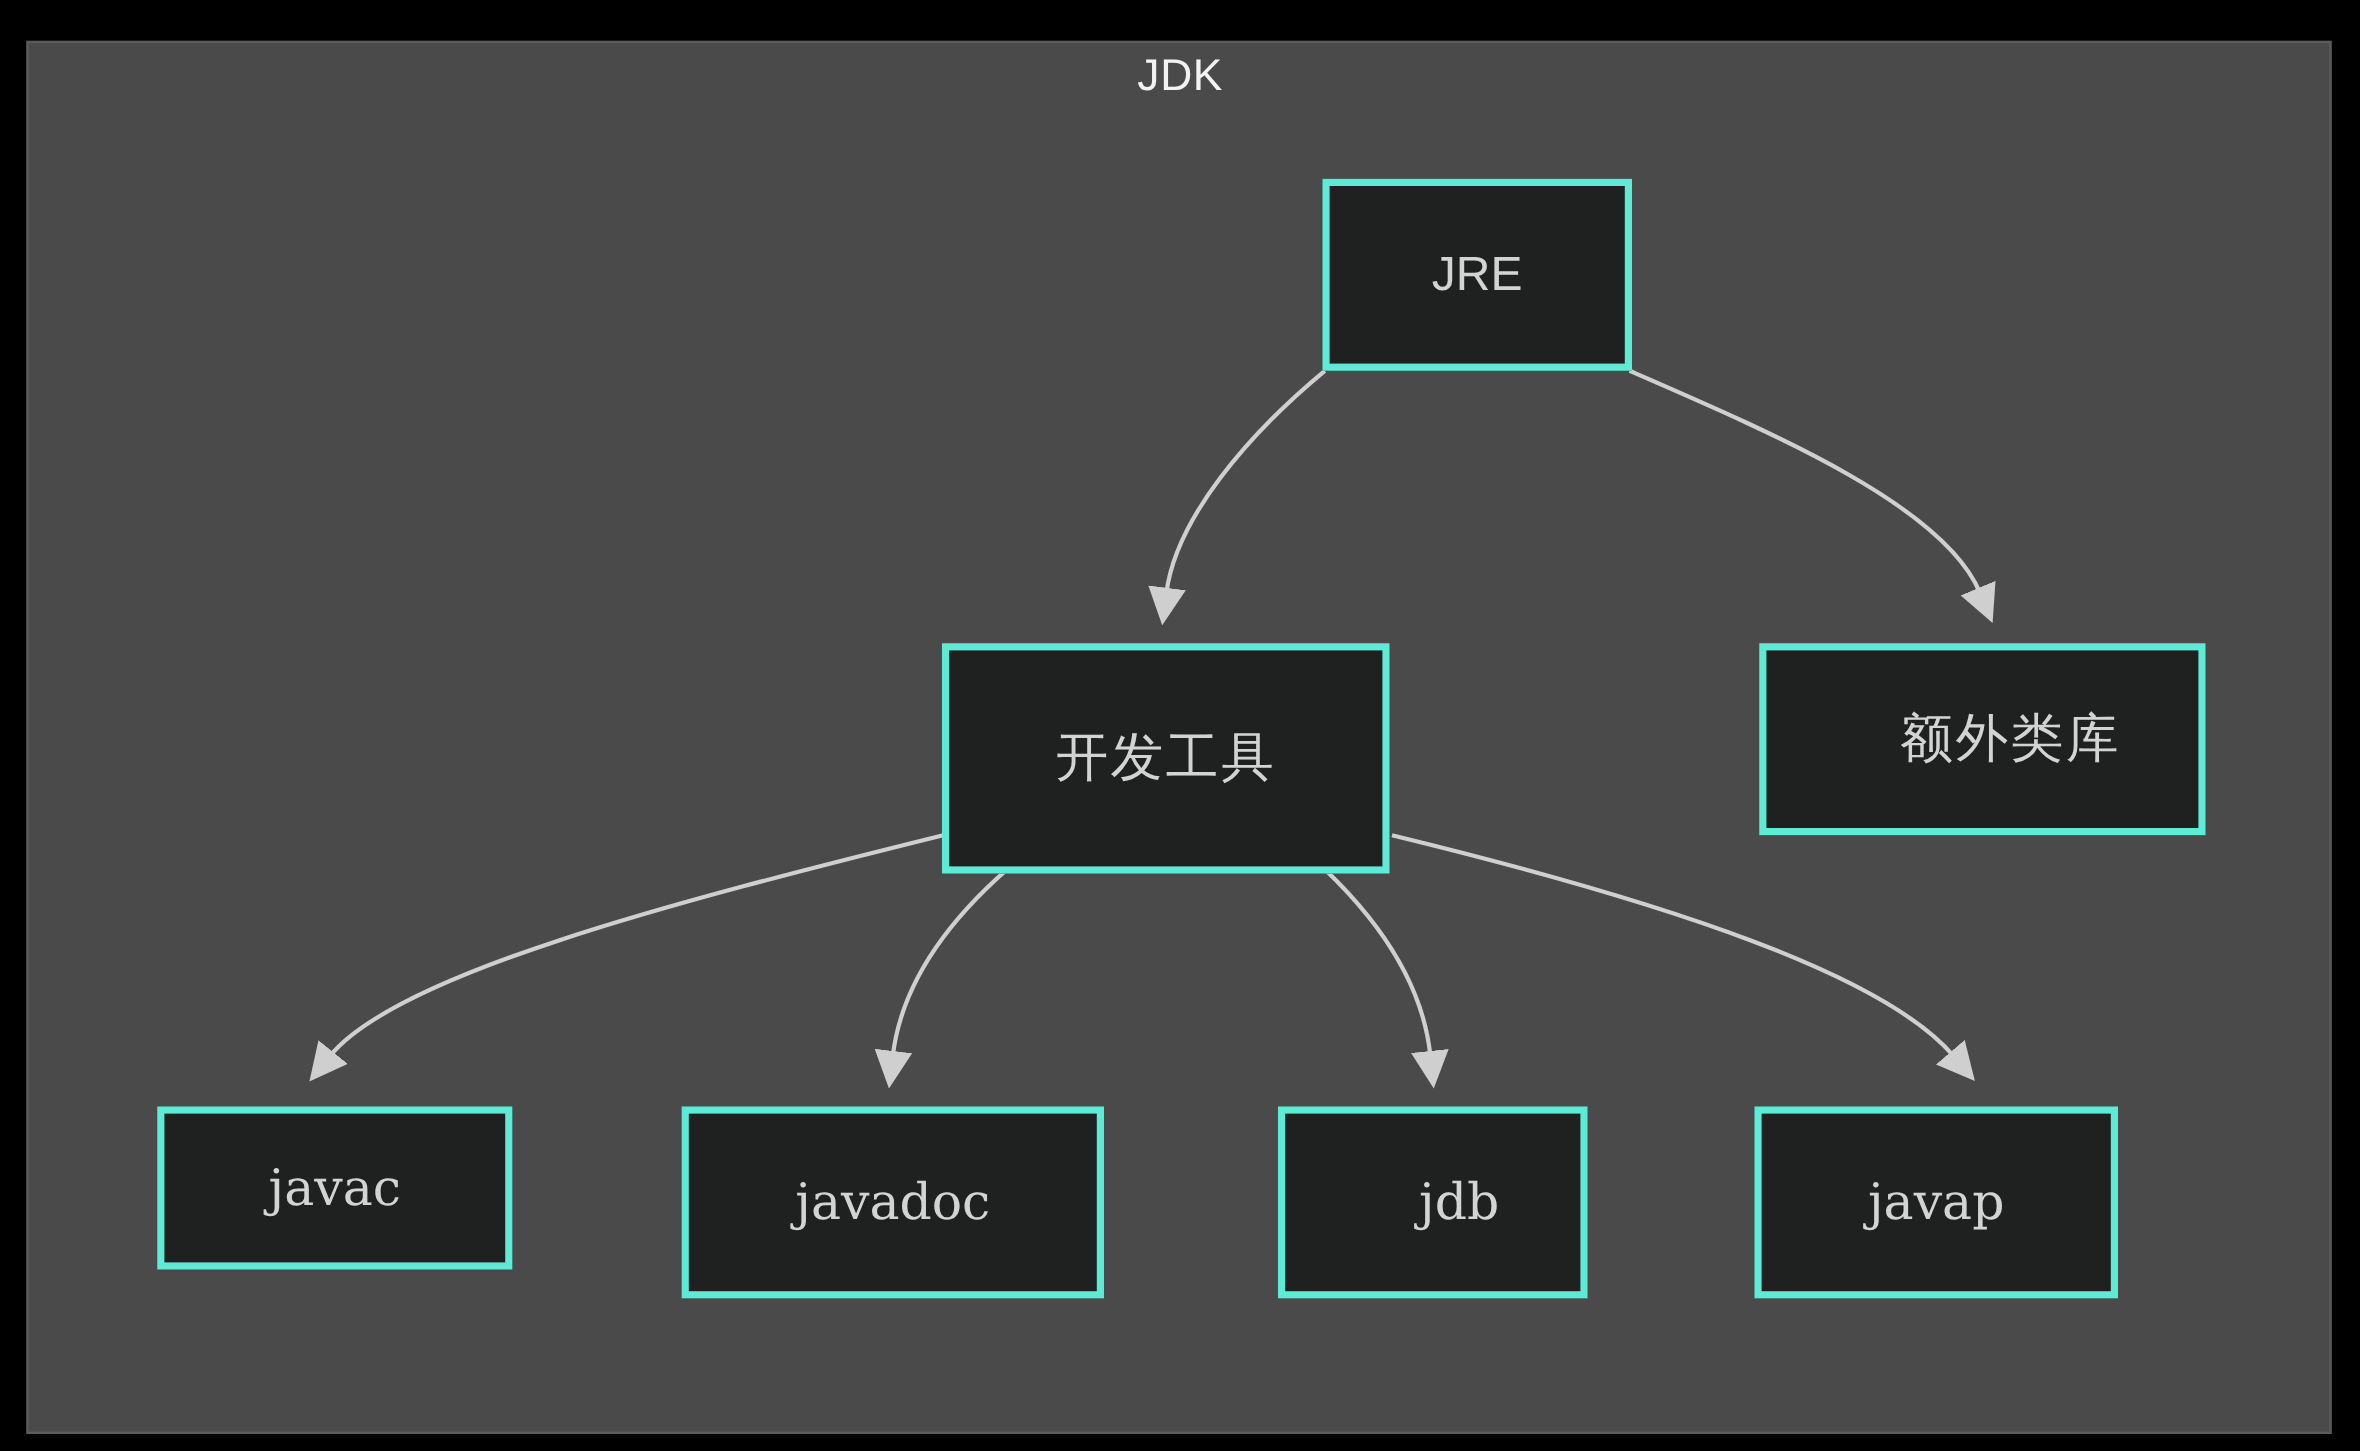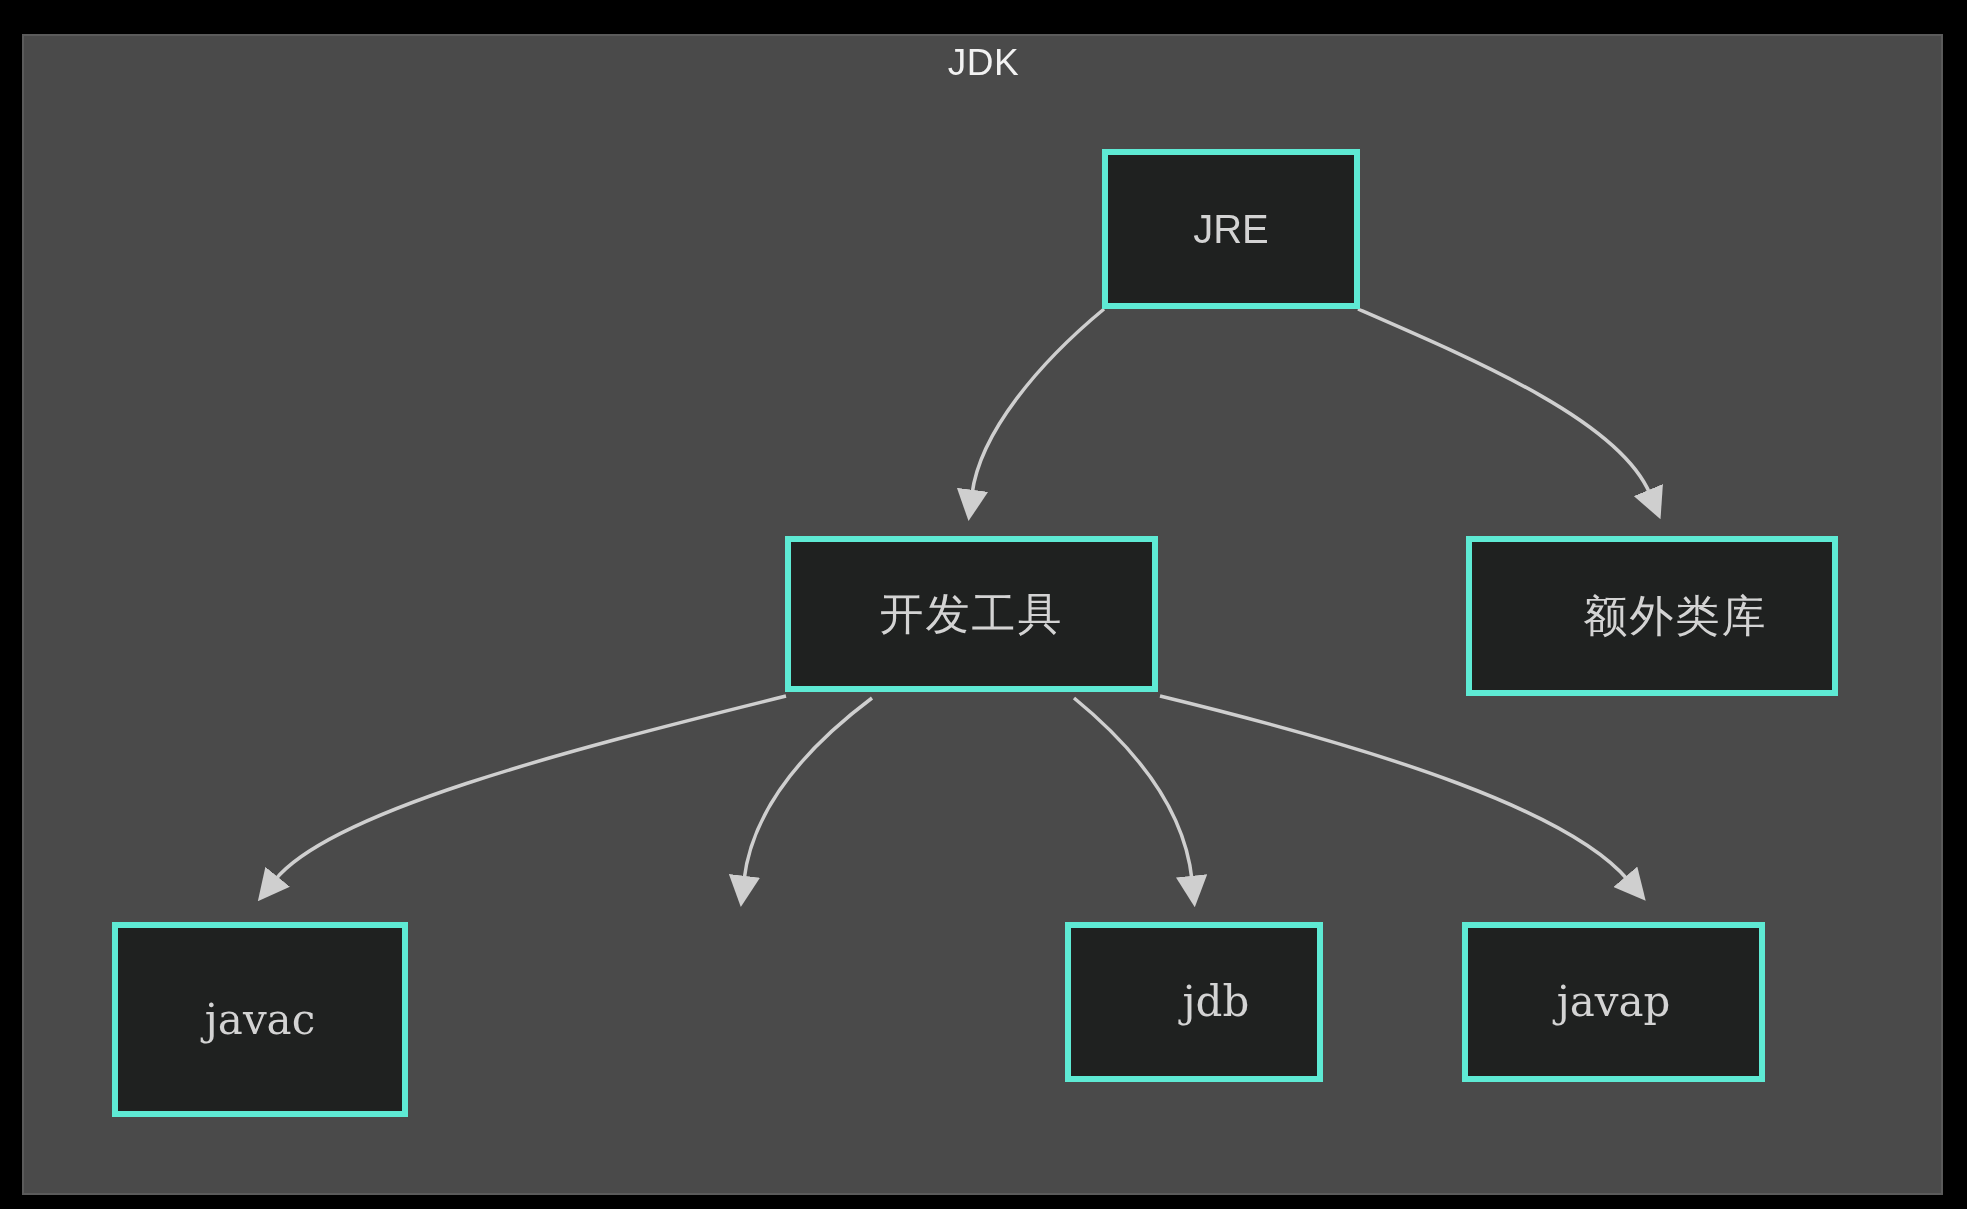--- a/index.html
+++ b/index.html
@@ -100,32 +100,35 @@
 
     <path d="M 1074 686 C 1140 740, 1185 800, 1192 868" fill="none" stroke="#cfcfcf" stroke-width="3.5" marker-end="url(#arrowhead)"></path>
 
     <path d="M 1160 684 C 1390 740, 1570 800, 1628 868" fill="none" stroke="#cfcfcf" stroke-width="3.5" marker-end="url(#arrowhead)"></path>
   </svg>
 
   <div class="node" style="left:1102px; top:137px; width:258px; height:160px;">
     <span class="node-label latin-sans">JRE</span>
   </div>
 
-  <div class="node" style="left:785px; top:524px; width:373px; height:156px;">
+  <div class="node" style="left:785px; top:524px; width:373px; height:192px;">
     <span class="node-label cjk">开发工具</span>
   </div>
 
   <div class="node" style="left:1466px; top:524px; width:372px; height:160px;padding-left:47px;">
     <span class="node-label cjk">额外类库</span>
   </div>
 
-  <div class="node" style="left:112px; top:910px; width:296px; height:195px;">
+  <div class="node" style="left:131px; top:910px; width:296px; height:136px;">
     <span class="node-label latin-serif">javac</span>
   </div>
 
+  <div class="node" style="left:568px; top:910px; width:352px; height:160px;">
+    <span class="node-label latin-serif">javadoc</span>
+  </div>
 
   <div class="node" style="left:1065px; top:910px; width:258px; height:160px;padding-left:44px;">
     <span class="node-label latin-serif">jdb</span>
   </div>
 
   <div class="node" style="left:1462px; top:910px; width:303px; height:160px;">
     <span class="node-label latin-serif">javap</span>
   </div>
 
 </div>

